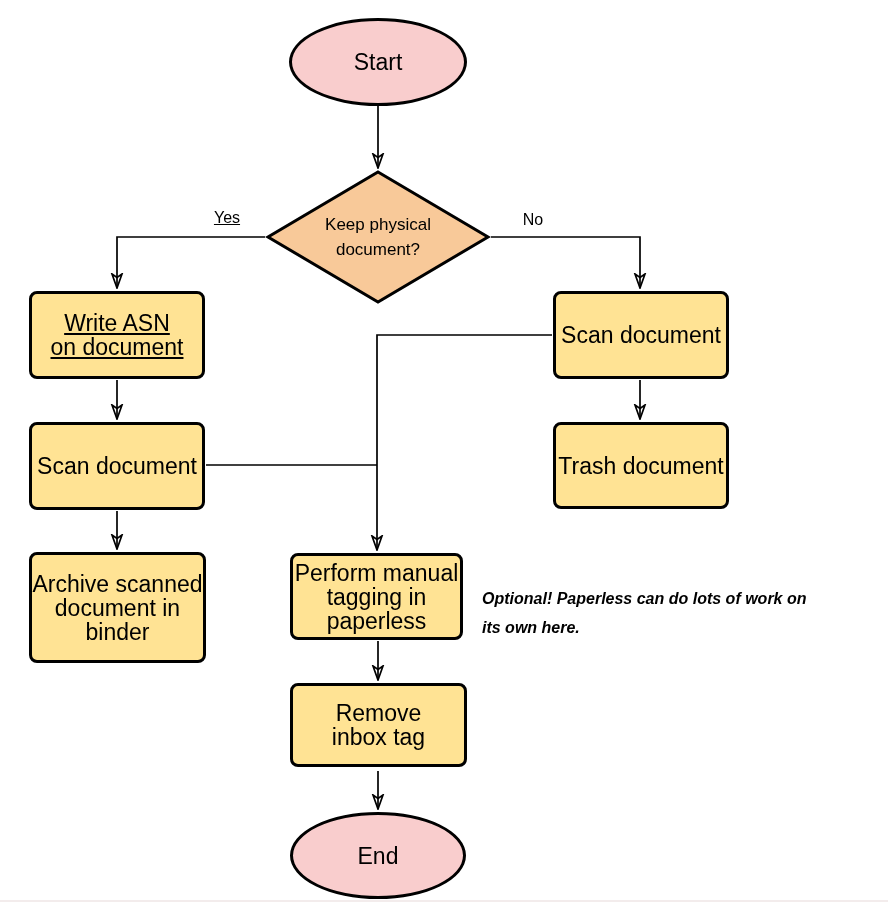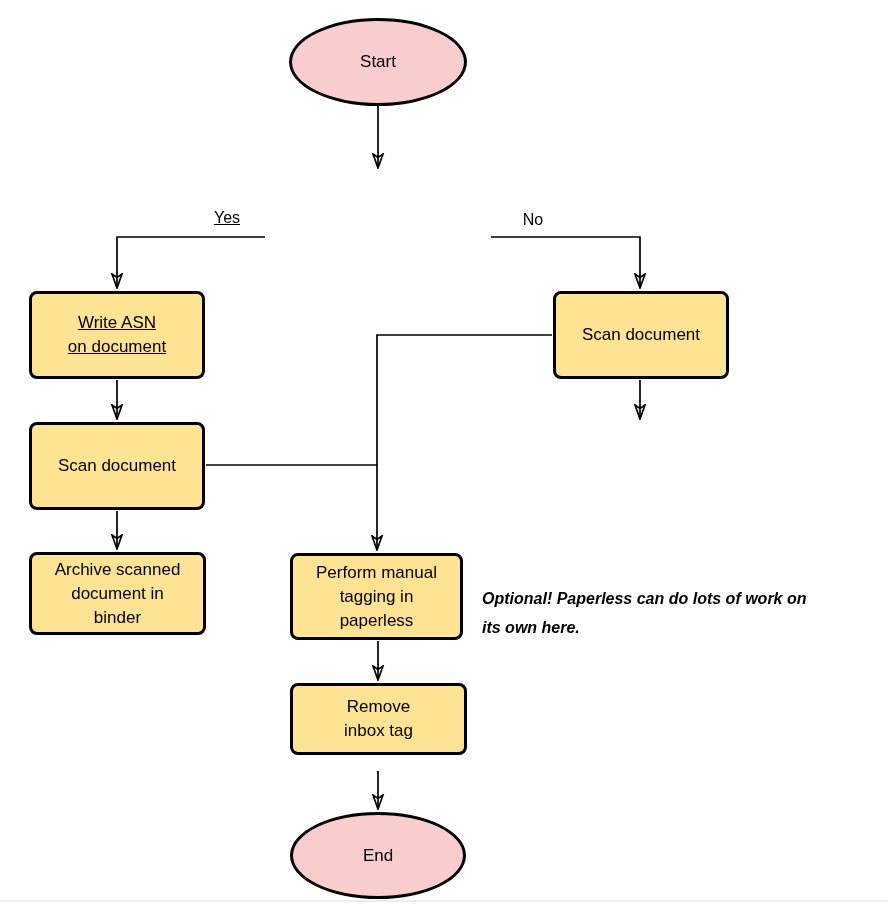--- a/index.html
+++ b/index.html
@@ -28,21 +28,21 @@
     stroke: #000000;
     stroke-width: 1.7;
   }
   .node {
     position: absolute;
     box-sizing: border-box;
     display: flex;
     align-items: center;
     justify-content: center;
     text-align: center;
-    font-size: 17px;
+    font-size: 23px;
     line-height: 24px;
     white-space: pre-line;
   }
   .process {
     background: var(--process-fill, #FFE394);
     border: 3px solid var(--stroke, #000);
     border-radius: 8px;
   }
   .terminal {
     background: var(--terminal-fill, #F9CDCD);
@@ -91,25 +91,25 @@
     width: 404px;
     font-size: 16px;
     line-height: 29px;
     font-style: italic;
     white-space: pre-line;
     font-weight: bold;
   }
   #node-start     { left: 289px; top: 18px;  width: 178px; height: 88px; }
   #node-write-asn { left: 29px;  top: 291px; width: 176px; height: 88px; text-decoration: underline; }
   #node-scan-left { left: 29px;  top: 422px; width: 176px; height: 88px; }
-  #node-archive   { left: 29px;  top: 552px; width: 177px; height: 83px; }
+  #node-archive   { left: 29px;  top: 552px; width: 177px; height: 111px; }
   #node-scan-right{ left: 553px; top: 291px; width: 176px; height: 88px; }
   #node-trash     { left: 553px; top: 422px; width: 176px; height: 87px; }
   #node-tagging   { left: 290px; top: 553px; width: 173px; height: 87px; }
-  #node-remove    { left: 290px; top: 683px; width: 177px; height: 72px; }
+  #node-remove    { left: 290px; top: 683px; width: 177px; height: 84px; }
   #node-end       { left: 290px; top: 812px; width: 176px; height: 87px; }
   #bottom-divider {
     position: absolute;
     left: 0;
     top: 900px;
     width: 888px;
     height: 2px;
     background: #f3ecec;
   }
 </style>
@@ -133,40 +133,50 @@
     <path d="M552,335 H377 V550" marker-end="url(#arrow)"></path>
     <path d="M206,465 H377"></path>
     <path d="M378,641 V680" marker-end="url(#arrow)"></path>
     <path d="M378,771 V809" marker-end="url(#arrow)"></path>
   </svg>
 
   <div class="node terminal" id="node-start">
     <span>Start</span>
   </div>
 
+  <div class="diamond-wrap" id="node-decision">
+    <svg width="224" height="134" viewBox="0 0 224 134" xmlns="http://www.w3.org/2000/svg">
+      <polygon points="112,2 222,67 112,132 2,67" style="fill: var(--decision-fill, #F8C999); stroke: var(--stroke, #000); stroke-width: 3;"></polygon>
+    </svg>
+    <div class="diamond-label">Keep physical
+document?</div>
+  </div>
 
   <div class="node process" id="node-write-asn">
     <span>Write ASN
 on document</span>
   </div>
 
   <div class="node process" id="node-scan-left">
     <span>Scan document</span>
   </div>
 
   <div class="node process" id="node-archive">
     <span>Archive scanned
 document in
 binder</span>
   </div>
 
   <div class="node process" id="node-scan-right">
     <span>Scan document</span>
   </div>
 
+  <div class="node process" id="node-trash">
+    <span>Trash document</span>
+  </div>
 
   <div class="node process" id="node-tagging">
     <span>Perform manual
 tagging in
 paperless</span>
   </div>
 
   <div class="node process" id="node-remove">
     <span>Remove
 inbox tag</span>

